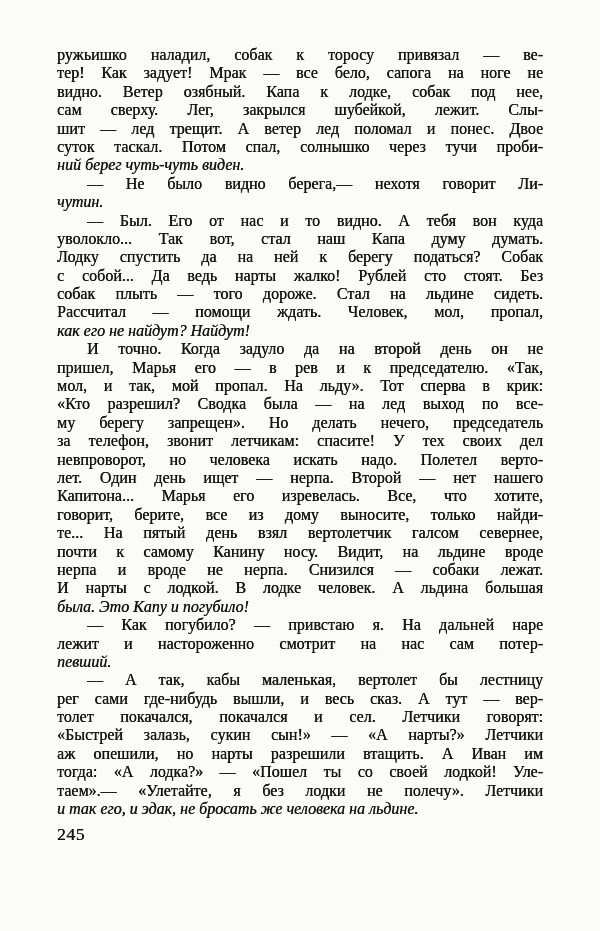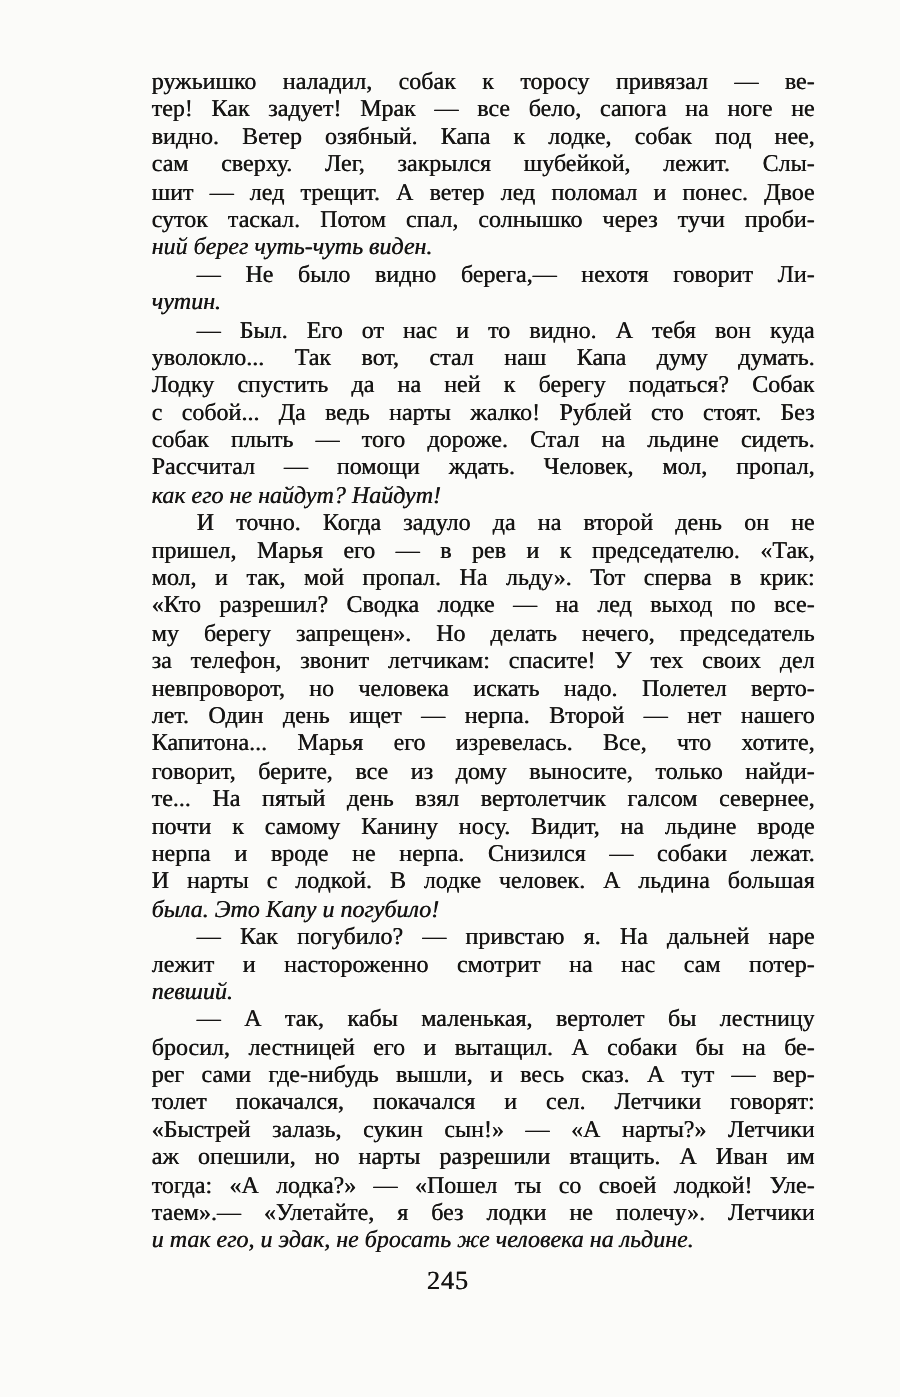--- a/index.html
+++ b/index.html
@@ -26,36 +26,35 @@
   .para {
     margin: 0;
     padding: 0;
   }
   .line {
     text-align: justify;
     text-align-last: justify;
     height: 18.4px;
     overflow: hidden;
     white-space: nowrap; 
-    margin-left: 44px;
   }
   .line {
     white-space: normal;
   }
   .para .line:last-child {
     text-align-last: left;
     font-style: italic;
   }
   .para.indent .line:first-child {
     text-indent: 30px;
   }
   .page-number {
     margin-top: 7px;
     padding-right: 3px;
-    text-align: center;
+    text-align: left;
     font-size: 17.5px;
     letter-spacing: 0.6px;
     color: #141312;
   }
 </style>
 </head>
 <body>
 
 <div class="book-page">
   <div>
@@ -78,41 +77,40 @@
         <div class="line">Лодку спустить да на ней к берегу податься? Собак</div>
         <div class="line">с собой... Да ведь нарты жалко! Рублей сто стоят. Без</div>
         <div class="line">собак плыть — того дороже. Стал на льдине сидеть.</div>
         <div class="line">Рассчитал — помощи ждать. Человек, мол, пропал,</div>
         <div class="line">как его не найдут? Найдут!</div>
       </div>
     <div class="para indent">
         <div class="line">И точно. Когда задуло да на второй день он не</div>
         <div class="line">пришел, Марья его — в рев и к председателю. «Так,</div>
         <div class="line">мол, и так, мой пропал. На льду». Тот сперва в крик:</div>
-        <div class="line">«Кто разрешил? Сводка лодке — на лед выход по все-</div>
+        <div class="line">«Кто разрешил? Сводка была — на лед выход по все-</div>
         <div class="line">му берегу запрещен». Но делать нечего, председатель</div>
         <div class="line">за телефон, звонит летчикам: спасите! У тех своих дел</div>
         <div class="line">невпроворот, но человека искать надо. Полетел верто-</div>
         <div class="line">лет. Один день ищет — нерпа. Второй — нет нашего</div>
         <div class="line">Капитона... Марья его изревелась. Все, что хотите,</div>
         <div class="line">говорит, берите, все из дому выносите, только найди-</div>
         <div class="line">те... На пятый день взял вертолетчик галсом севернее,</div>
         <div class="line">почти к самому Канину носу. Видит, на льдине вроде</div>
         <div class="line">нерпа и вроде не нерпа. Снизился — собаки лежат.</div>
         <div class="line">И нарты с лодкой. В лодке человек. А льдина большая</div>
         <div class="line">была. Это Капу и погубило!</div>
       </div>
     <div class="para indent">
         <div class="line">— Как погубило? — привстаю я. На дальней наре</div>
         <div class="line">лежит и настороженно смотрит на нас сам потер-</div>
         <div class="line">певший.</div>
       </div>
     <div class="para indent">
         <div class="line">— А так, кабы маленькая, вертолет бы лестницу</div>
-        <div class="line">бросил, лестницей его и вытащил. А собаки бы на бе-</div>
         <div class="line">рег сами где-нибудь вышли, и весь сказ. А тут — вер-</div>
         <div class="line">толет покачался, покачался и сел. Летчики говорят:</div>
         <div class="line">«Быстрей залазь, сукин сын!» — «А нарты?» Летчики</div>
         <div class="line">аж опешили, но нарты разрешили втащить. А Иван им</div>
         <div class="line">тогда: «А лодка?» — «Пошел ты со своей лодкой! Уле-</div>
         <div class="line">таем».— «Улетайте, я без лодки не полечу». Летчики</div>
         <div class="line">и так его, и эдак, не бросать же человека на льдине.</div>
       </div>
   </div>
   <div class="page-number">245</div>

